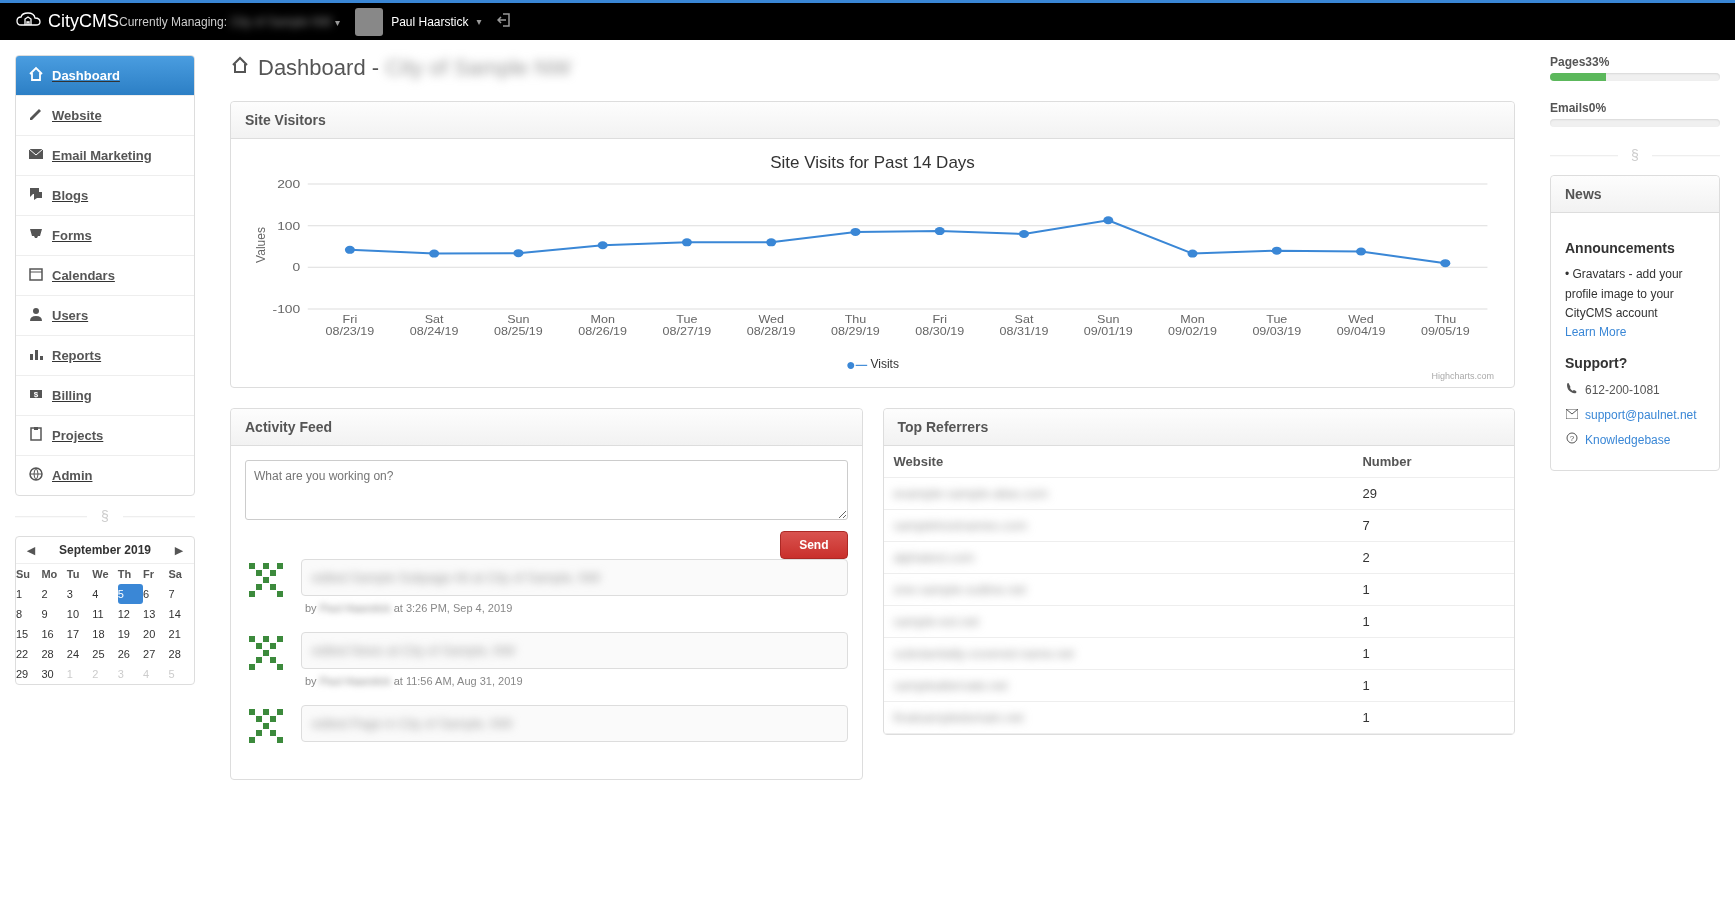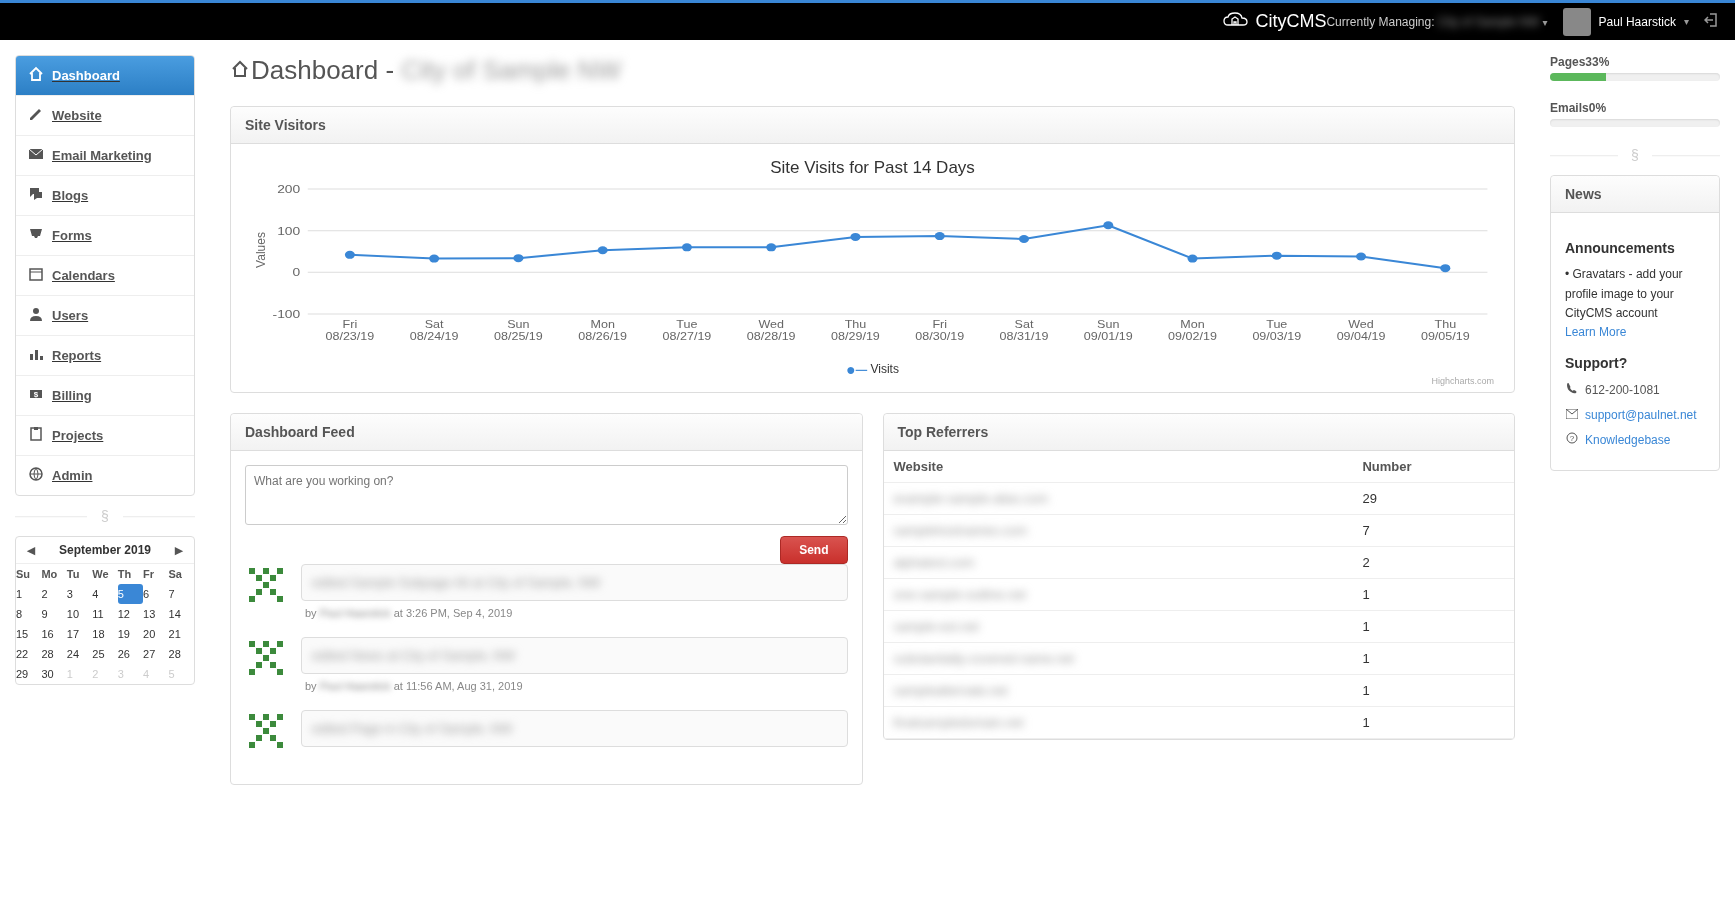--- a/index.html
+++ b/index.html
@@ -1,17 +1,17 @@
 <!DOCTYPE html>
 <html><head>
 <meta charset="utf-8">
 <style>
 * { margin: 0; padding: 0; box-sizing: border-box; }
 body { font-family: "Helvetica Neue", Helvetica, Arial, sans-serif; font-size: 13px; color: #333; background: #fff; }
-.topbar { background: #000; color: #fff; height: 40px; display: flex; align-items: center; justify-content: flex-end; border-top: 3px solid #3a87d6; }
+.topbar { background: #000; color: #fff; height: 40px; display: flex; align-items: center; justify-content: flex-start; border-top: 3px solid #3a87d6; }
 .topbar-left { display: flex; align-items: center; padding-left: 15px; }
 .logo { display: flex; align-items: center; font-size: 18px; font-weight: 300; }
 .logo svg { margin-right: 5px; }
 .topbar-right { display: flex; align-items: center; padding-right: 15px; gap: 15px; font-size: 12px; }
 .topbar-right .managing { color: #ccc; }
 .topbar-right .managing .blur { filter: blur(4px); color: #999; }
 .user-info { display: flex; align-items: center; gap: 8px; }
 .user-avatar { width: 28px; height: 28px; background: #888; border-radius: 3px; }
 .caret { font-size: 10px; color: #999; }
 .logout-icon { color: #999; }
@@ -31,21 +31,21 @@
 .cal-header { display: flex; justify-content: space-between; align-items: center; padding: 6px 4px; border-bottom: 1px solid #eee; }
 .cal-nav { width: 22px; text-align: center; color: #555; cursor: pointer; font-size: 11px; }
 .cal-title { font-weight: bold; font-size: 12px; }
 .cal-grid { width: 100%; border-collapse: collapse; }
 .cal-grid th, .cal-grid td { text-align: left; padding: 4px 0; font-size: 11px; width: 14.28%; }
 .cal-grid th { color: #555; font-weight: bold; }
 .cal-grid td { color: #333; cursor: pointer; }
 .cal-grid td.other { color: #ccc; }
 .cal-grid td.today { background: #3a87d6; color: #fff; border-radius: 3px; }
 .content { flex: 1; padding: 15px 20px; }
-.page-title { font-size: 26px; font-weight: 500; color: #555; display: flex; align-items: flex-start; gap: 1px; margin-bottom: 20px; }
+.page-title { font-size: 22px; font-weight: 500; color: #555; display: flex; align-items: flex-start; gap: 8px; margin-bottom: 20px; }
 .page-title .blur { filter: blur(5px); color: #999; }
 .panel { border: 1px solid #ddd; border-radius: 4px; margin-bottom: 20px; background: #fff; }
 .panel-heading { padding: 10px 14px; border-bottom: 1px solid #ddd; font-weight: bold; font-size: 14px; color: #555; background: linear-gradient(#fdfdfd, #f2f2f2); border-radius: 4px 4px 0 0; }
 .panel-body { padding: 14px; }
 .chart-container { position: relative; height: 220px; }
 .chart-title { text-align: center; font-size: 17px; color: #333; margin-bottom: 6px; }
 .chart-ylabel { position: absolute; left: -2px; top: 50%; transform: rotate(-90deg) translateX(25px); font-size: 12px; color: #666; }
 .chart-svg { width: 100%; height: 170px; }
 .chart-legend { text-align: center; font-size: 12px; color: #333; margin-top: 4px; }
 .chart-legend .dot { color: #3a87d6; font-size: 16px; vertical-align: middle; }
@@ -354,21 +354,21 @@
           </div>
           <div class="chart-credit">Highcharts.com</div>
         </div>
       </div>
     </div>
 
     <div class="row">
 
       <div class="col">
         <div class="panel">
-          <div class="panel-heading">Dashboard Feed</div>
+          <div class="panel-heading">Activity Feed</div>
           <div class="panel-body">
             <textarea class="activity-textarea" placeholder="What are you working on?" style=""></textarea>
             <button class="btn-send">Send</button>
             <div class="feed" id="feed-list">
                 <div class="feed-item">
                   <div class="feed-avatar"><svg class="gravatar-pattern" viewBox="0 0 42 42">
                       <rect width="42" height="42" fill="#fff"></rect>
                       <g fill="#3c8a3c">
                         <rect x="4" y="4" width="6" height="6"></rect>
                         <rect x="32" y="4" width="6" height="6"></rect>

